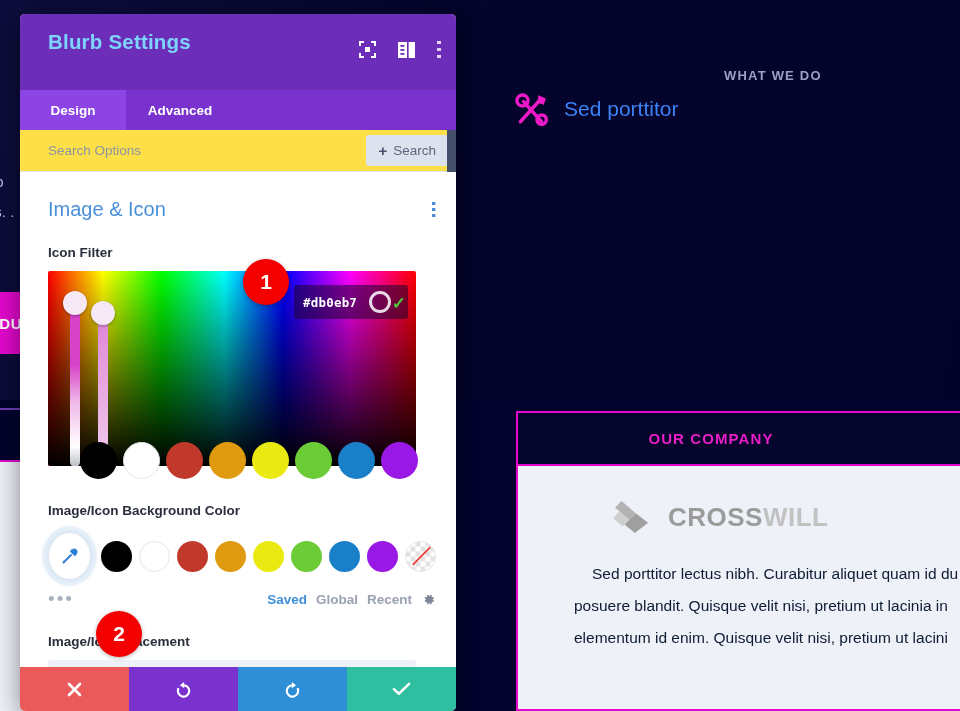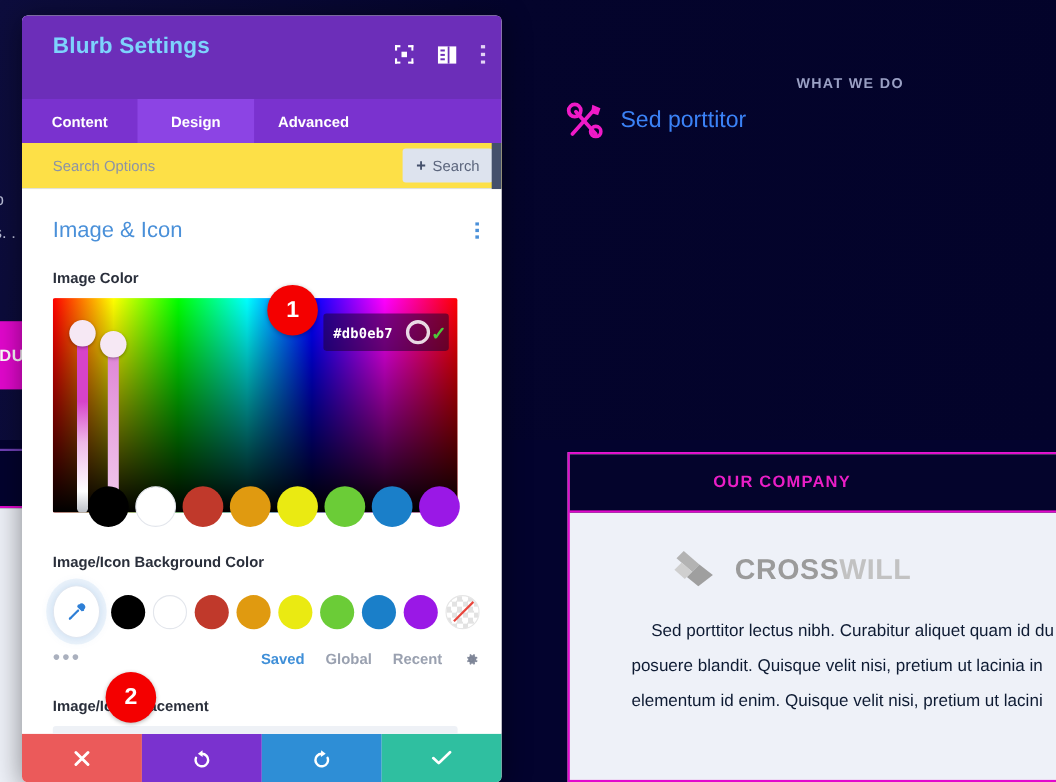--- a/index.html
+++ b/index.html
@@ -227,21 +227,21 @@
   .sw-none::after {
     content: ""; position: absolute; left: 3px; top: 13px;
     width: 25px; height: 2px; background: #e8453c; transform: rotate(-45deg);
   }
   .sw-white { border: 1px solid #e3e6ec; }
 
   .meta-row {
     display: flex; align-items: center; margin-top: 8px; height: 22px;
   }
   .dots3 { color: #aab0be; font-size: 19px; letter-spacing: 2px; line-height: 0; cursor: pointer; }
-  .meta-right { margin-left: auto; display: flex; align-items: center; gap: 19px; }
+  .meta-right { margin-left: auto; display: flex; align-items: center; gap: 9px; }
   .meta-link { font-size: 13.5px; font-weight: bold; color: #9aa1b0; cursor: pointer; }
   .meta-link.active { color: #3f8fd8; }
 
   .select-wrap { position: relative; margin-top: 11px; width: 368px; }
   .select-box {
     width: 368px; height: 36px; background: #eef1f6; border: 0; border-radius: 3px;
     color: #5d6676; font-size: 13.5px; font-family: inherit;
     padding: 0 30px 0 14px; appearance: none; -webkit-appearance: none; cursor: pointer;
   }
 
@@ -355,21 +355,20 @@
           <g fill="#e3d4f6">
               <rect x="0" y="0" width="4" height="3"></rect>
               <rect x="0" y="7" width="4" height="3"></rect>
               <rect x="0" y="14" width="4" height="3"></rect>
             </g>
         </svg>
       </div>
     </div>
 
     <div class="tabs">
-      <div class="tab tab-content">Content</div>
       <div class="tab tab-design">Design</div>
       <div class="tab tab-advanced">Advanced</div>
     </div>
 
     <div class="searchbar">
       <input class="search-input" type="text" placeholder="Search Options" style="">
       <button class="filter-btn">
         <span class="plus">+</span>
         <span>Search</span>
       </button>
@@ -382,21 +381,21 @@
         <div class="section-title">Image &amp; Icon</div>
         <svg class="kebab-blue" width="4" height="16" viewBox="0 0 4 16">
           <g fill="#4a90d9">
               <rect x="0" y="0" width="3.4" height="3"></rect>
               <rect x="0" y="6" width="3.4" height="3"></rect>
               <rect x="0" y="12" width="3.4" height="3"></rect>
             </g>
         </svg>
       </div>
 
-      <div class="field-label">Image Color</div>
+      <div class="field-label">Icon Filter</div>
 
       <div class="picker">
         <div class="hue"></div>
         <div class="shade"></div>
         <div class="slider slider-1"></div>
         <div class="slider slider-2"></div>
         <div class="knob knob-1"></div>
         <div class="knob knob-2"></div>
         <div class="hexbox">
           <span class="hexval">#db0eb7</span>

